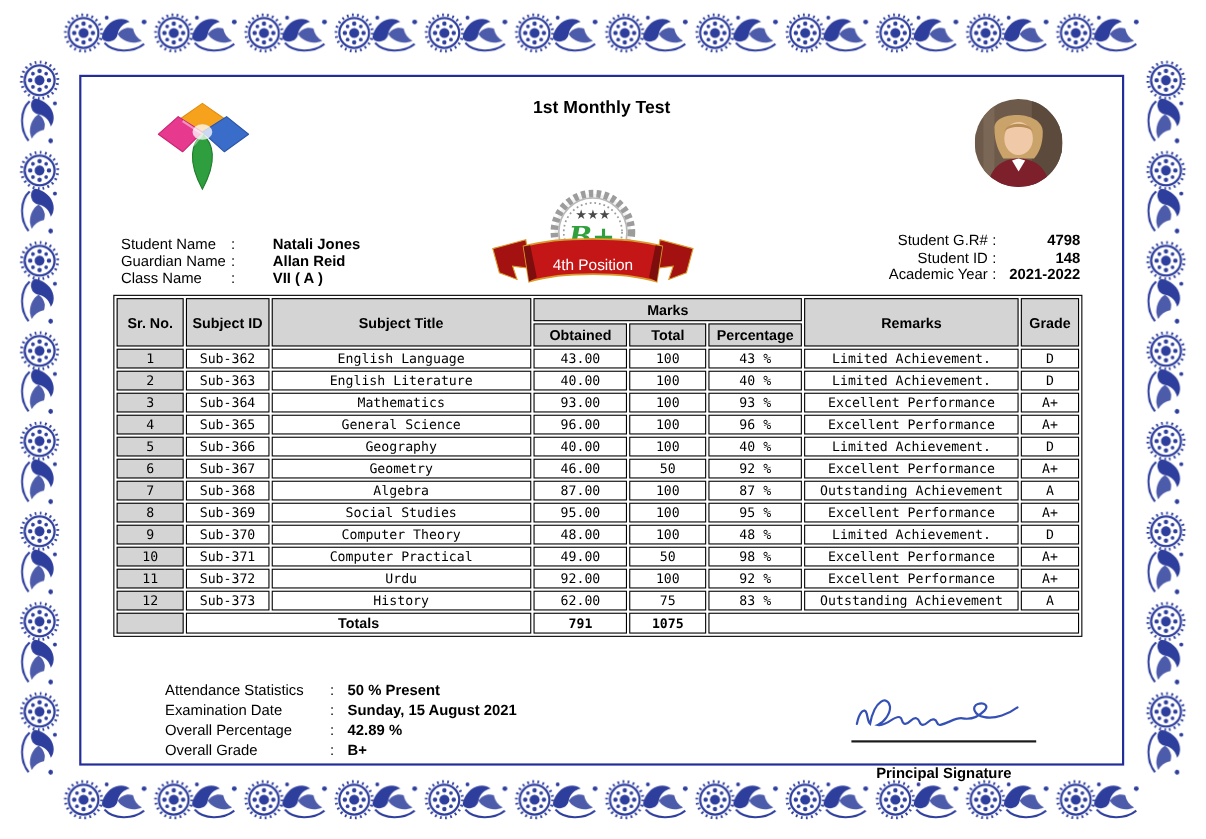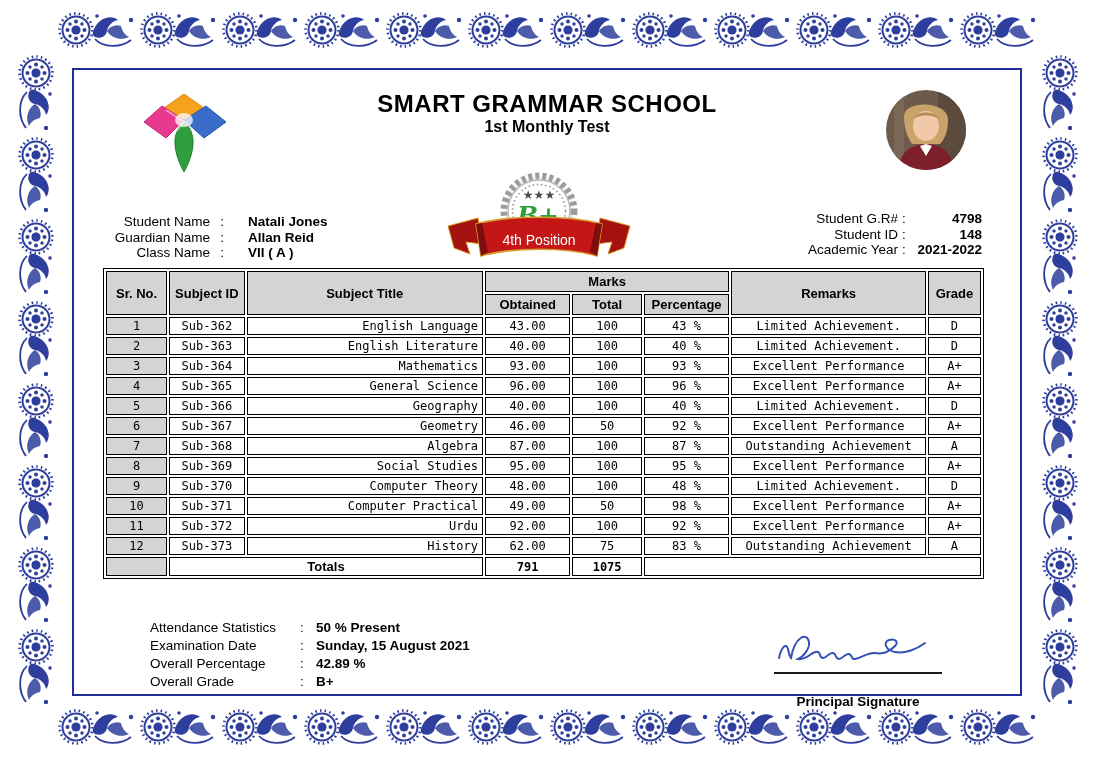--- a/index.html
+++ b/index.html
@@ -13,39 +13,39 @@
   .titleblock { position:absolute; left:0; right:0; top:20px; text-align:center; }
   .school-name { font-size:24px; font-weight:bold; letter-spacing:0.5px; }
   .doc-title { font-size:16px; font-weight:bold; margin-top:3px; }
   .test-title { font-size:16px; font-weight:bold; }
   .badge { position:absolute; left:372px; top:98px; width:186px; height:96px; }
   .badge .seal { position:absolute; left:50px; top:0; }
   .badge .ribbon { position:absolute; left:0; top:46px; }
   .photo { position:absolute; left:812px; top:20px; width:80px; height:80px; border-radius:50%;
            overflow:hidden; }
   .info-left { position:absolute; left:36px; top:144px; font-size:13.5px; }
-  .info-left .irow { display:flex; line-height:15.5px;text-align:right; }
+  .info-left .irow { display:flex; line-height:15.5px; }
   .info-left .lbl { width:100px; }
   .info-left .col { width:14px; }
   .info-left .val { font-weight:bold;padding-left:24px; }
   .info-right { position:absolute; right:38px; top:141px; width:190px; font-size:13.5px; }
   .info-right .irow { display:flex; line-height:15.5px; }
   .info-right .lbl { flex:1; text-align:right; }
   .info-right .col { width:12px; text-align:center; }
   .info-right .val { width:72px; text-align:right; font-weight:bold; }
   table.marks { position:absolute; left:29px; top:198px; width:881px;
                 border-collapse:separate; border-spacing:2px; border:1.5px solid #000;
                 table-layout:fixed; }
   table.marks th { border:1px solid #000; background:#d4d4d4; font-size:13px; font-weight:bold;
                    padding:2px 2px; font-family:"Liberation Sans", sans-serif; }
   table.marks td { border:1px solid #000; font-family:"DejaVu Sans Mono", monospace;
                    font-size:12px; text-align:center; padding:1px 4px; height:17px;
                    white-space:nowrap; overflow:hidden; }
   table.marks td.gray { background:#d4d4d4; }
-  table.marks td.tl { text-align:right;margin-left:40px; }
+  table.marks td.tl { text-align:center;margin-left:40px; }
   table.marks .totals-label { font-family:"Liberation Sans", sans-serif; font-weight:bold;
                    font-size:13px; }
   table.marks .b { font-weight:bold; }
   .summary { position:absolute; left:76px; top:549px; font-size:13.5px; }
   .summary .srow { display:flex; line-height:18px; }
   .summary .lbl { width:150px; }
   .summary .col { width:16px; }
   .summary .val { font-weight:bold; }
   .signature { position:absolute; left:694px; top:552px; width:180px; text-align:center; }
   .sig-line { border-top:2px solid #1a1a1a; width:168px; margin:0 auto; }
@@ -172,21 +172,20 @@
         <path d="M52,4 L72,18 L52,34 L32,18 Z" fill="#f6a21d" stroke="#e08c0d" stroke-width="1" stroke-linejoin="round"></path>
         <path d="M30,16 L52,30 L34,48 L12,32 Z" fill="#e73a8e" stroke="#c92273" stroke-width="1" stroke-linejoin="round"></path>
         <path d="M74,16 L94,32 L72,48 L52,30 Z" fill="#3a6cc9" stroke="#2b55a8" stroke-width="1" stroke-linejoin="round"></path>
         <path d="M52,32 C62,40 66,56 52,82 C38,56 42,40 52,32 Z" fill="#2e9e3f" stroke="#1f7e2e" stroke-width="1"></path>
         <ellipse cx="52" cy="30" rx="9" ry="7" fill="#ffffff" opacity="0.75"></ellipse>
         <path d="M34,20 L52,32 L44,42" fill="none" stroke="#ffffff" stroke-width="2" opacity="0.45"></path>
       </g>
     </svg>
 
     <div class="titleblock">
-      <div class="school-name">SMART GRAMMAR SCHOOL</div>
       <div class="test-title">1st Monthly Test</div>
     </div>
 
     <div class="badge">
       <svg class="seal" width="86" height="86" viewBox="0 0 86 86">
         <circle cx="43" cy="43" r="35" fill="#f2f2f2" stroke="#9c9c9c" stroke-width="7" stroke-dasharray="4 3"></circle>
         <circle cx="43" cy="43" r="31" fill="#ffffff" stroke="#b8b8b8" stroke-width="1.5"></circle>
         <circle cx="43" cy="43" r="26.5" fill="none" stroke="#9c9c9c" stroke-width="1.6" stroke-dasharray="1.6 2.6"></circle>
         <text x="43" y="31" text-anchor="middle" font-size="12" fill="#4a4a4a" font-family="DejaVu Sans, sans-serif">★★★</text>
         <text x="42" y="56" text-anchor="middle" font-size="25" font-style="italic" font-weight="bold" fill="#2fa03c" font-family="DejaVu Serif, serif">B+</text>

